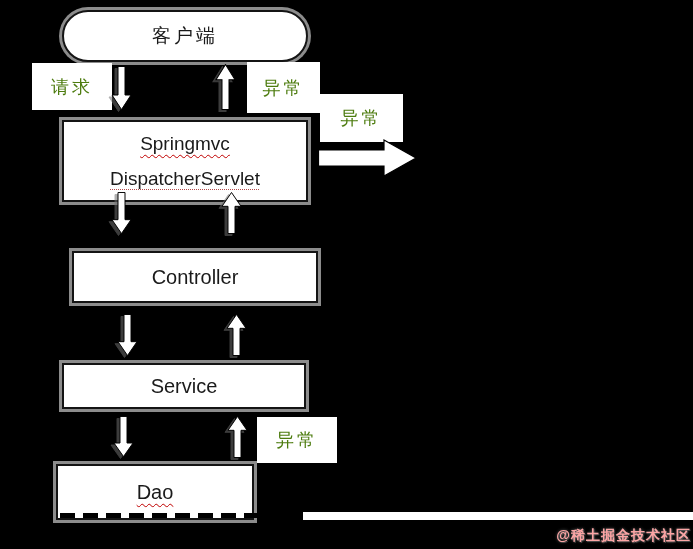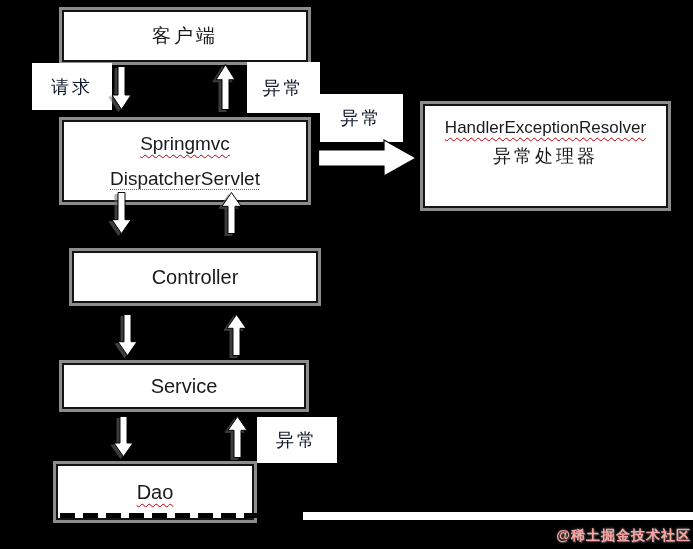--- a/index.html
+++ b/index.html
@@ -9,24 +9,24 @@
   }
   .box{
     position:absolute;box-sizing:border-box;background:#fff;
     border:2px solid #141414;box-shadow:0 0 0 3px #8c8c8c;
     display:flex;flex-direction:column;align-items:center;justify-content:center;
     color:#1a1a1a;
   }
   .plain-label{
     position:absolute;box-sizing:border-box;background:#fff;
     display:flex;align-items:center;justify-content:center;
-    color:#0f172a;font-family:"Liberation Serif",serif;font-size:18px;
+    color:#4d7c0f;font-family:"Liberation Serif",serif;font-size:18px;
     letter-spacing:3px;
   }
-  .cjk{font-family:"Liberation Serif",serif;letter-spacing:3px;}
+  .cjk{font-family:"Liberation Serif",serif;letter-spacing:3px;border-radius:26px;}
   .en-lg{font-size:20px;}
   .en-md{font-size:19px;}
   .u-wavy{
     text-decoration-line:underline;text-decoration-style:wavy;
     text-decoration-color:#c00000;text-decoration-thickness:1px;
     text-underline-offset:4px;
   }
   .u-dot{
     text-decoration-line:underline;text-decoration-style:dotted;
     text-decoration-color:#b34a4a;text-decoration-thickness:1px;
@@ -76,24 +76,20 @@
 
   <div class="box client-box cjk">
     <span>客户端</span>
   </div>
 
   <div class="box dispatcher-box en-md">
     <span class="u-wavy">Springmvc</span>
     <span class="u-dot">DispatcherServlet</span>
   </div>
 
-  <div class="box resolver-box">
-    <span class="u-wavy resolver-line1">HandlerExceptionResolver</span>
-    <span class="cjk resolver-line2">异常处理器</span>
-  </div>
 
   <div class="box controller-box en-lg">
     <span>Controller</span>
   </div>
 
   <div class="box service-box en-lg">
     <span>Service</span>
   </div>
 
   <div class="box dao-box en-lg">

